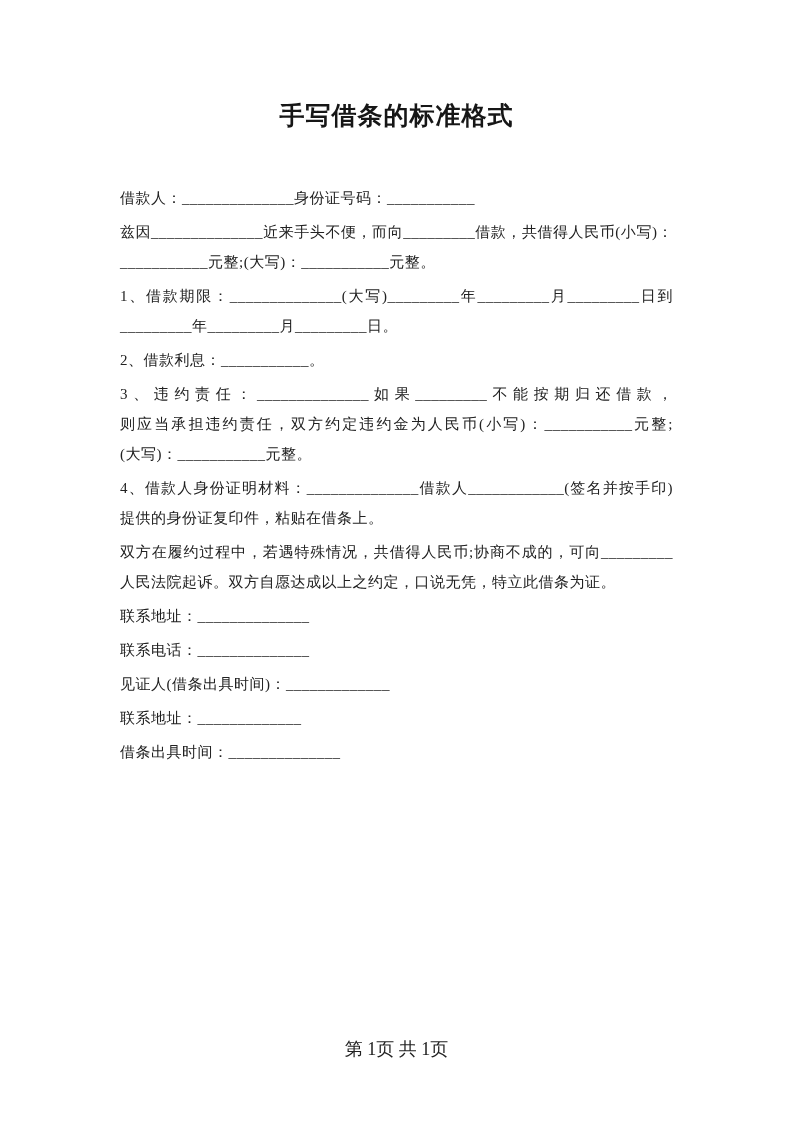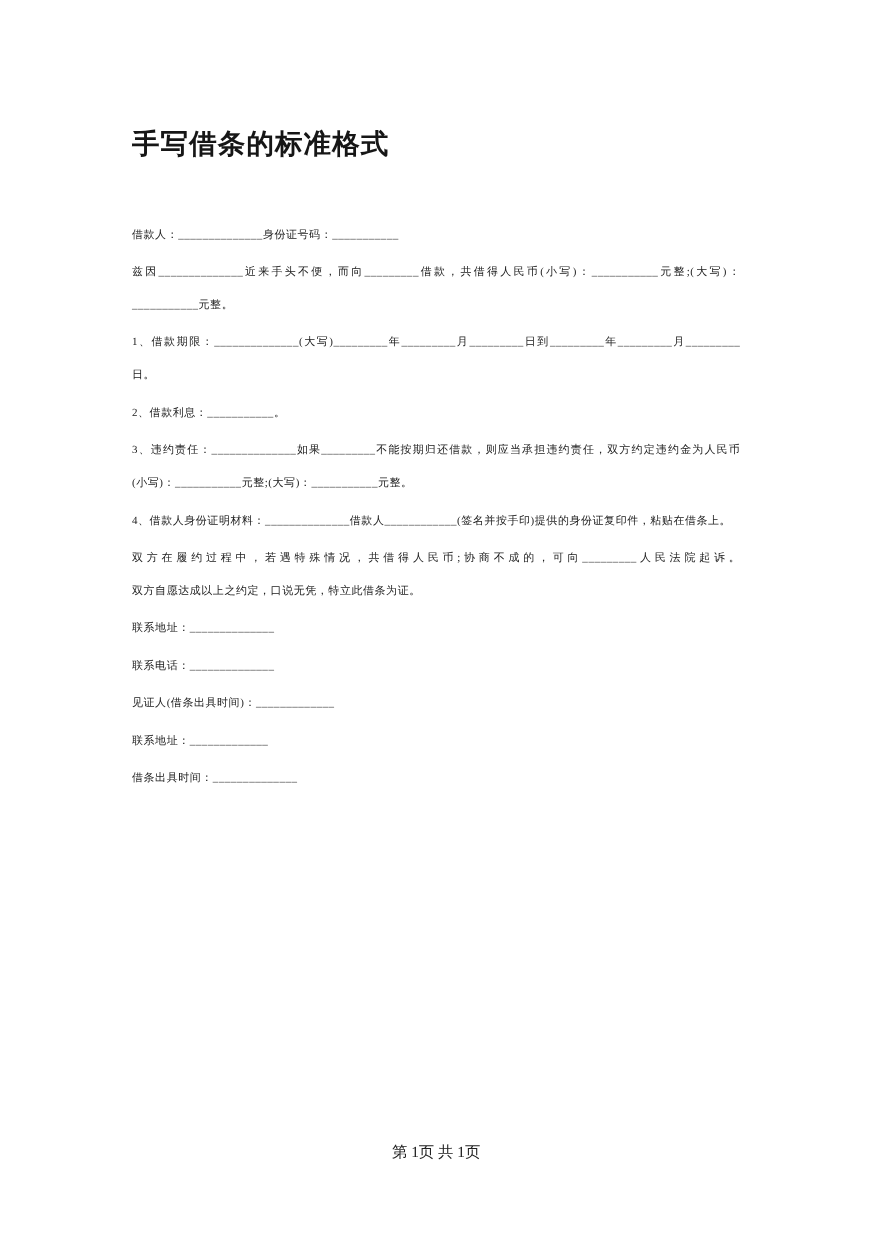--- a/index.html
+++ b/index.html
@@ -19,41 +19,41 @@
     .content {
       position: absolute;
       left: 120px;
       top: 101px;
       width: 553px;
     }
     .doc-title {
       font-size: 25px;
       line-height: 30px;
       font-weight: bold;
-      text-align: left;
-      margin: 16px 0 52px 0;
+      text-align: center;
+      margin: 0 0 52px 0;
       letter-spacing: 1px;
       color: #161616;
     }
     .para {
-      font-size: 10px;
+      font-size: 15px;
       line-height: 30px;
       margin: 0 0 4px 0;
       text-align: justify;
       letter-spacing: 0.5px;
       word-break: keep-all;
       overflow-wrap: normal;
     }
     .footer {
       position: absolute;
       left: 0;
       top: 1040px;
       width: 100%;
       text-align: center;
-      font-size: 14px;
+      font-size: 18px;
       line-height: 18px;
       color: #212121;
     }
   </style>
 </head>
 <body>
 
 <div class="page">
   <div class="content">
     <h1 class="doc-title">手写借条的标准格式</h1>

